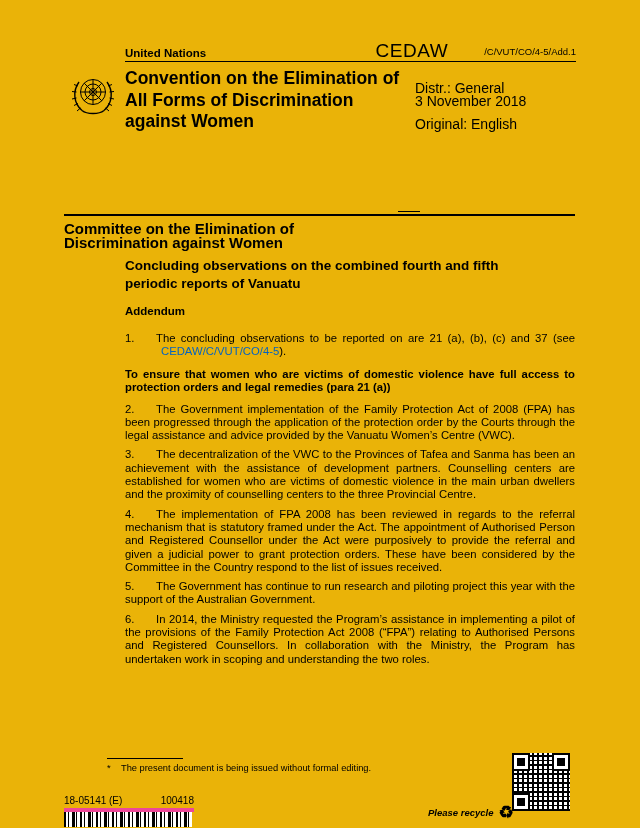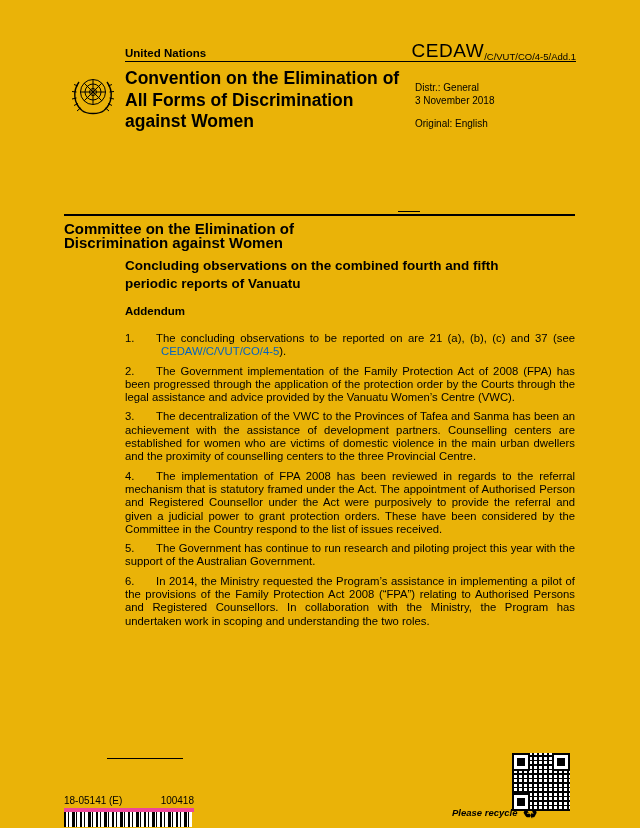--- a/index.html
+++ b/index.html
@@ -8,31 +8,31 @@
     background:#eab308;color:#000;
     font-family:Liberation Sans, sans-serif;
     overflow:hidden;
   }
   
   .top-row{
     position:absolute;left:125px;right:64px;top:40px;
     display:flex;justify-content:space-between;align-items:baseline;
   }
   .un-name{font-size:11.5px;font-weight:bold;}
-  .doc-symbol{display:flex;align-items:flex-end;}
+  .doc-symbol{display:flex;align-items:center;gap:36px;}
   .sym-main{font-size:19px;letter-spacing:.5px;}
   .sym-suffix{font-size:9.5px;}
   .thin-rule{position:absolute;left:125px;right:64px;top:61px;height:1px;background:#000;}
   
   .emblem{position:absolute;left:70px;top:72px;width:46px;height:46px;}
   .conv-title{
     position:absolute;left:125px;top:68px;width:292px;margin:0;
     font-size:17.5px;font-weight:bold;line-height:21.5px;
   }
-  .distr-block{position:absolute;left:415px;top:82px;font-size:10px;line-height:12.5px;}
+  .distr-block{position:absolute;left:415px;top:82px;font-size:14px;line-height:12.5px;}
   .distr-block .orig{margin-top:11px;}
   .pre-rule{position:absolute;left:398px;top:211px;width:22px;height:1px;background:#000;}
   .thick-rule{position:absolute;left:64px;right:65px;top:214px;height:2px;background:#000;}
   
   .committee{
     position:absolute;left:64px;top:222px;width:310px;
     font-size:15px;font-weight:bold;line-height:13.5px;
   }
   
   .main{position:absolute;left:125px;top:257px;width:450px;}
@@ -54,21 +54,21 @@
     display:flex;justify-content:space-between;
     font-size:10px;border-bottom:4px solid #ec4899;padding-bottom:2px;
   }
   .barcode{
     position:absolute;left:64px;top:812px;width:128px;height:15px;
     background:repeating-linear-gradient(90deg,
       #000 0 2px,#fff 2px 4px,#000 4px 5px,#fff 5px 8px,
       #000 8px 11px,#fff 11px 12px,#000 12px 13px,#fff 13px 16px);
   }
   .recycle{
-    position:absolute;left:452px;top:804px;
+    position:absolute;left:428px;top:804px;
     display:flex;align-items:center;gap:5px;
     font-size:9.5px;font-weight:bold;font-style:italic;
   }
   .recycle-glyph{font-size:17px;font-style:normal;line-height:1;}
   .qr{
     position:absolute;left:512px;top:753px;width:58px;height:58px;
     background:
       repeating-linear-gradient(0deg,#000 0 2px,transparent 2px 5px,#000 5px 6px,transparent 6px 9px),
       repeating-linear-gradient(90deg,#000 0 2px,#fff 2px 5px,#000 5px 7px,#fff 7px 10px);
   }
@@ -118,34 +118,36 @@
   <div class="thick-rule"></div>
 
   <div class="committee">Committee on the Elimination of Discrimination against Women</div>
 
   <div class="main">
     <h2 class="doc-title">Concluding observations on the combined fourth and fifth periodic reports of Vanuatu</h2>
     <div class="addendum">Addendum</div>
 
     <p class="para"><span class="pnum">1.</span><span>The concluding observations to be reported on are 21 (a), (b), (c) and 37 (see </span><a class="doc-link">CEDAW/C/VUT/CO/4-5</a><span>).</span></p>
 
+    <p class="section-heading">To ensure that women who are victims of domestic violence have full access to protection orders and legal remedies (para 21 (a))</p>
 
     <p class="para"><span class="pnum">2.</span><span>The Government implementation of the Family Protection Act of 2008 (FPA) has been progressed through the application of the protection order by the Courts through the legal assistance and advice provided by the Vanuatu Women’s Centre (VWC).</span></p>
 
     <p class="para"><span class="pnum">3.</span><span>The decentralization of the VWC to the Provinces of Tafea and Sanma has been an achievement with the assistance of development partners. Counselling centers are established for women who are victims of domestic violence in the main urban dwellers and the proximity of counselling centers to the three Provincial Centre.</span></p>
 
     <p class="para"><span class="pnum">4.</span><span>The implementation of FPA 2008 has been reviewed in regards to the referral mechanism that is statutory framed under the Act. The appointment of Authorised Person and Registered Counsellor under the Act were purposively to provide the referral and given a judicial power to grant protection orders. These have been considered by the Committee in the Country respond to the list of issues received.</span></p>
 
     <p class="para"><span class="pnum">5.</span><span>The Government has continue to run research and piloting project this year with the support of the Australian Government.</span></p>
 
     <p class="para"><span class="pnum">6.</span><span>In 2014, the Ministry requested the Program’s assistance in implementing a pilot of the provisions of the Family Protection Act 2008 (“FPA”) relating to Authorised Persons and Registered Counsellors. In collaboration with the Ministry, the Program has undertaken work in scoping and understanding the two roles.</span></p>
   </div>
 
   <div class="footnote-block">
     <div class="footnote-sep"></div>
+    <div class="footnote-line"><span class="fn-marker">*</span><span>The present document is being issued without formal editing.</span></div>
   </div>
 
   <div class="footer-id">
     <span>18-05141 (E)</span>
     <span>100418</span>
   </div>
   <div class="barcode"></div>
 
   <div class="recycle">
     <span>Please recycle</span>

